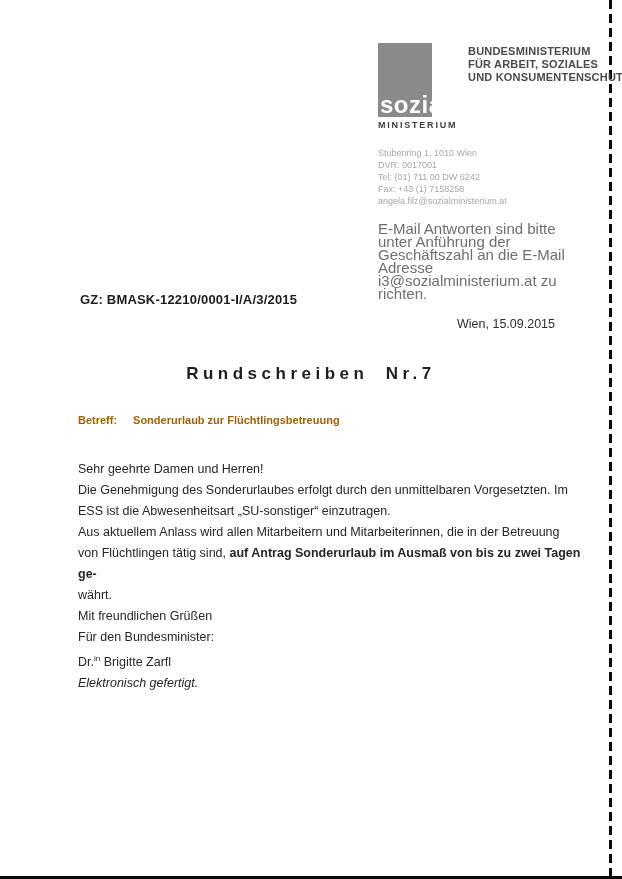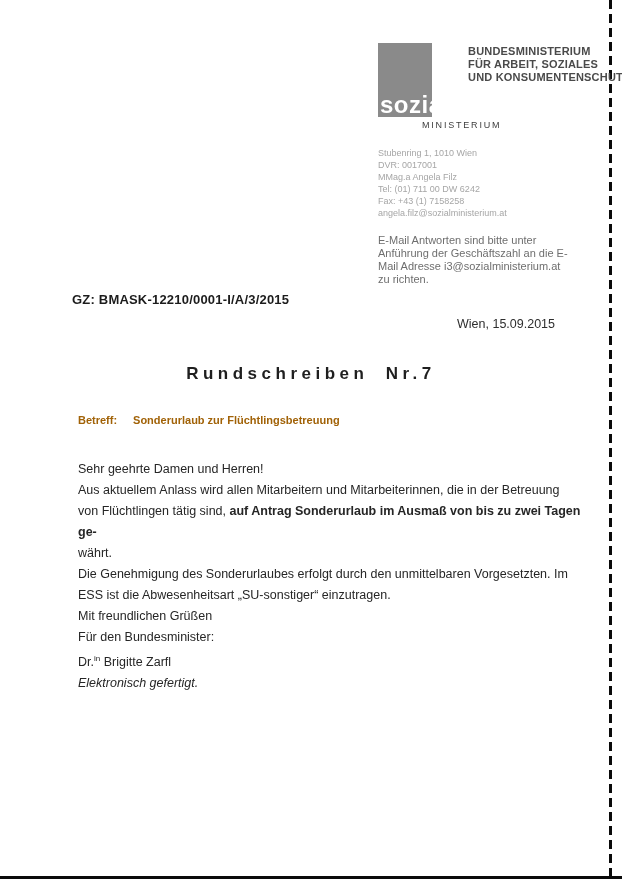--- a/index.html
+++ b/index.html
@@ -50,25 +50,24 @@
     bottom: 0px;
     color: #ffffff;
     font-weight: bold;
     font-size: 24px;
     line-height: 24px;
     letter-spacing: 0.5px;
   }
   .logo-ministerium {
     margin-top: 3px;
     font-size: 9px;
-    font-weight: normal;
+    font-weight: bold;
     letter-spacing: 1.8px;
     color: #3d3d3d;
     white-space: nowrap;
-    margin-left: 44px;
   }
   .ministry-name {
     margin-left: 16px;
     padding-top: 2px;
     font-size: 11px;
     font-weight: bold;
     line-height: 13px;
     color: #4a4a4a;
     letter-spacing: 0.2px;
     white-space: nowrap;
@@ -80,28 +79,28 @@
     color: #a6a6a6;
   }
   .contact-heading {
     margin-top: 7px;
     font-weight: bold;
     color: #9b9b9b;
   }
   .email-note {
     margin-top: 15px;
     width: 192px;
-    font-size: 11px;
+    font-size: 15px;
     line-height: 13px;
     color: #6e6e6e;
   }
   
   .gz-line {
     position: absolute;
-    left: 72px;
+    left: 80px;
     top: 292px;
     font-size: 13px;
     font-weight: bold;
     color: #1c1c1c;
     letter-spacing: 0.2px;
   }
   .date-line {
     position: absolute;
     top: 317px;
     right: 67px;
@@ -171,42 +170,41 @@
       <div class="ministry-name">
         <div>BUNDESMINISTERIUM</div>
         <div>FÜR ARBEIT, SOZIALES</div>
         <div>UND KONSUMENTENSCHUTZ</div>
       </div>
     </div>
 
     <div class="contact-block">
       <div>Stubenring 1, 1010 Wien</div>
       <div>DVR: 0017001</div>
-      <div>MMag.a Angela Filz</div>
       <div>Tel: (01) 711 00 DW 6242</div>
       <div>Fax: +43 (1) 7158258</div>
       <div>angela.filz@sozialministerium.at</div>
     </div>
 
     <div class="email-note">E-Mail Antworten sind bitte unter Anführung der Geschäftszahl an die E-Mail Adresse i3@sozialministerium.at zu richten.</div>
   </div>
 
   <div class="gz-line">GZ: BMASK-12210/0001-I/A/3/2015</div>
   <div class="date-line">Wien, 15.09.2015</div>
 
   <div class="doc-title">Rundschreiben Nr.7</div>
 
   <div class="subject-row">
     <span class="subject-label">Betreff:</span>
     <span>Sonderurlaub zur Flüchtlingsbetreuung</span>
   </div>
 
   <div class="body-block">
     <p>Sehr geehrte Damen und Herren!</p>
+    <p class="para">Die Genehmigung des Sonderurlaubes erfolgt durch den unmittelbaren Vorgesetzten. Im ESS ist die Abwesenheitsart „SU-sonstiger“ einzutragen.</p>
     <p class="para"><span>Aus aktuellem Anlass wird allen Mitarbeitern und Mitarbeiterinnen, die in der Betreuung von Flüchtlingen tätig sind, </span><span class="bold">auf Antrag Sonderurlaub im Ausmaß von bis zu zwei Tagen ge-</span><br><span>währt.</span></p>
-    <p class="para">Die Genehmigung des Sonderurlaubes erfolgt durch den unmittelbaren Vorgesetzten. Im ESS ist die Abwesenheitsart „SU-sonstiger“ einzutragen.</p>
     <p class="closing">Mit freundlichen Grüßen</p>
     <p>Für den Bundesminister:</p>
     <p class="signer"><span>Dr.</span><sup>in</sup><span> Brigitte Zarfl</span></p>
     <p class="footnote">Elektronisch gefertigt.</p>
   </div>
 
 </div>
 
 </body></html>

